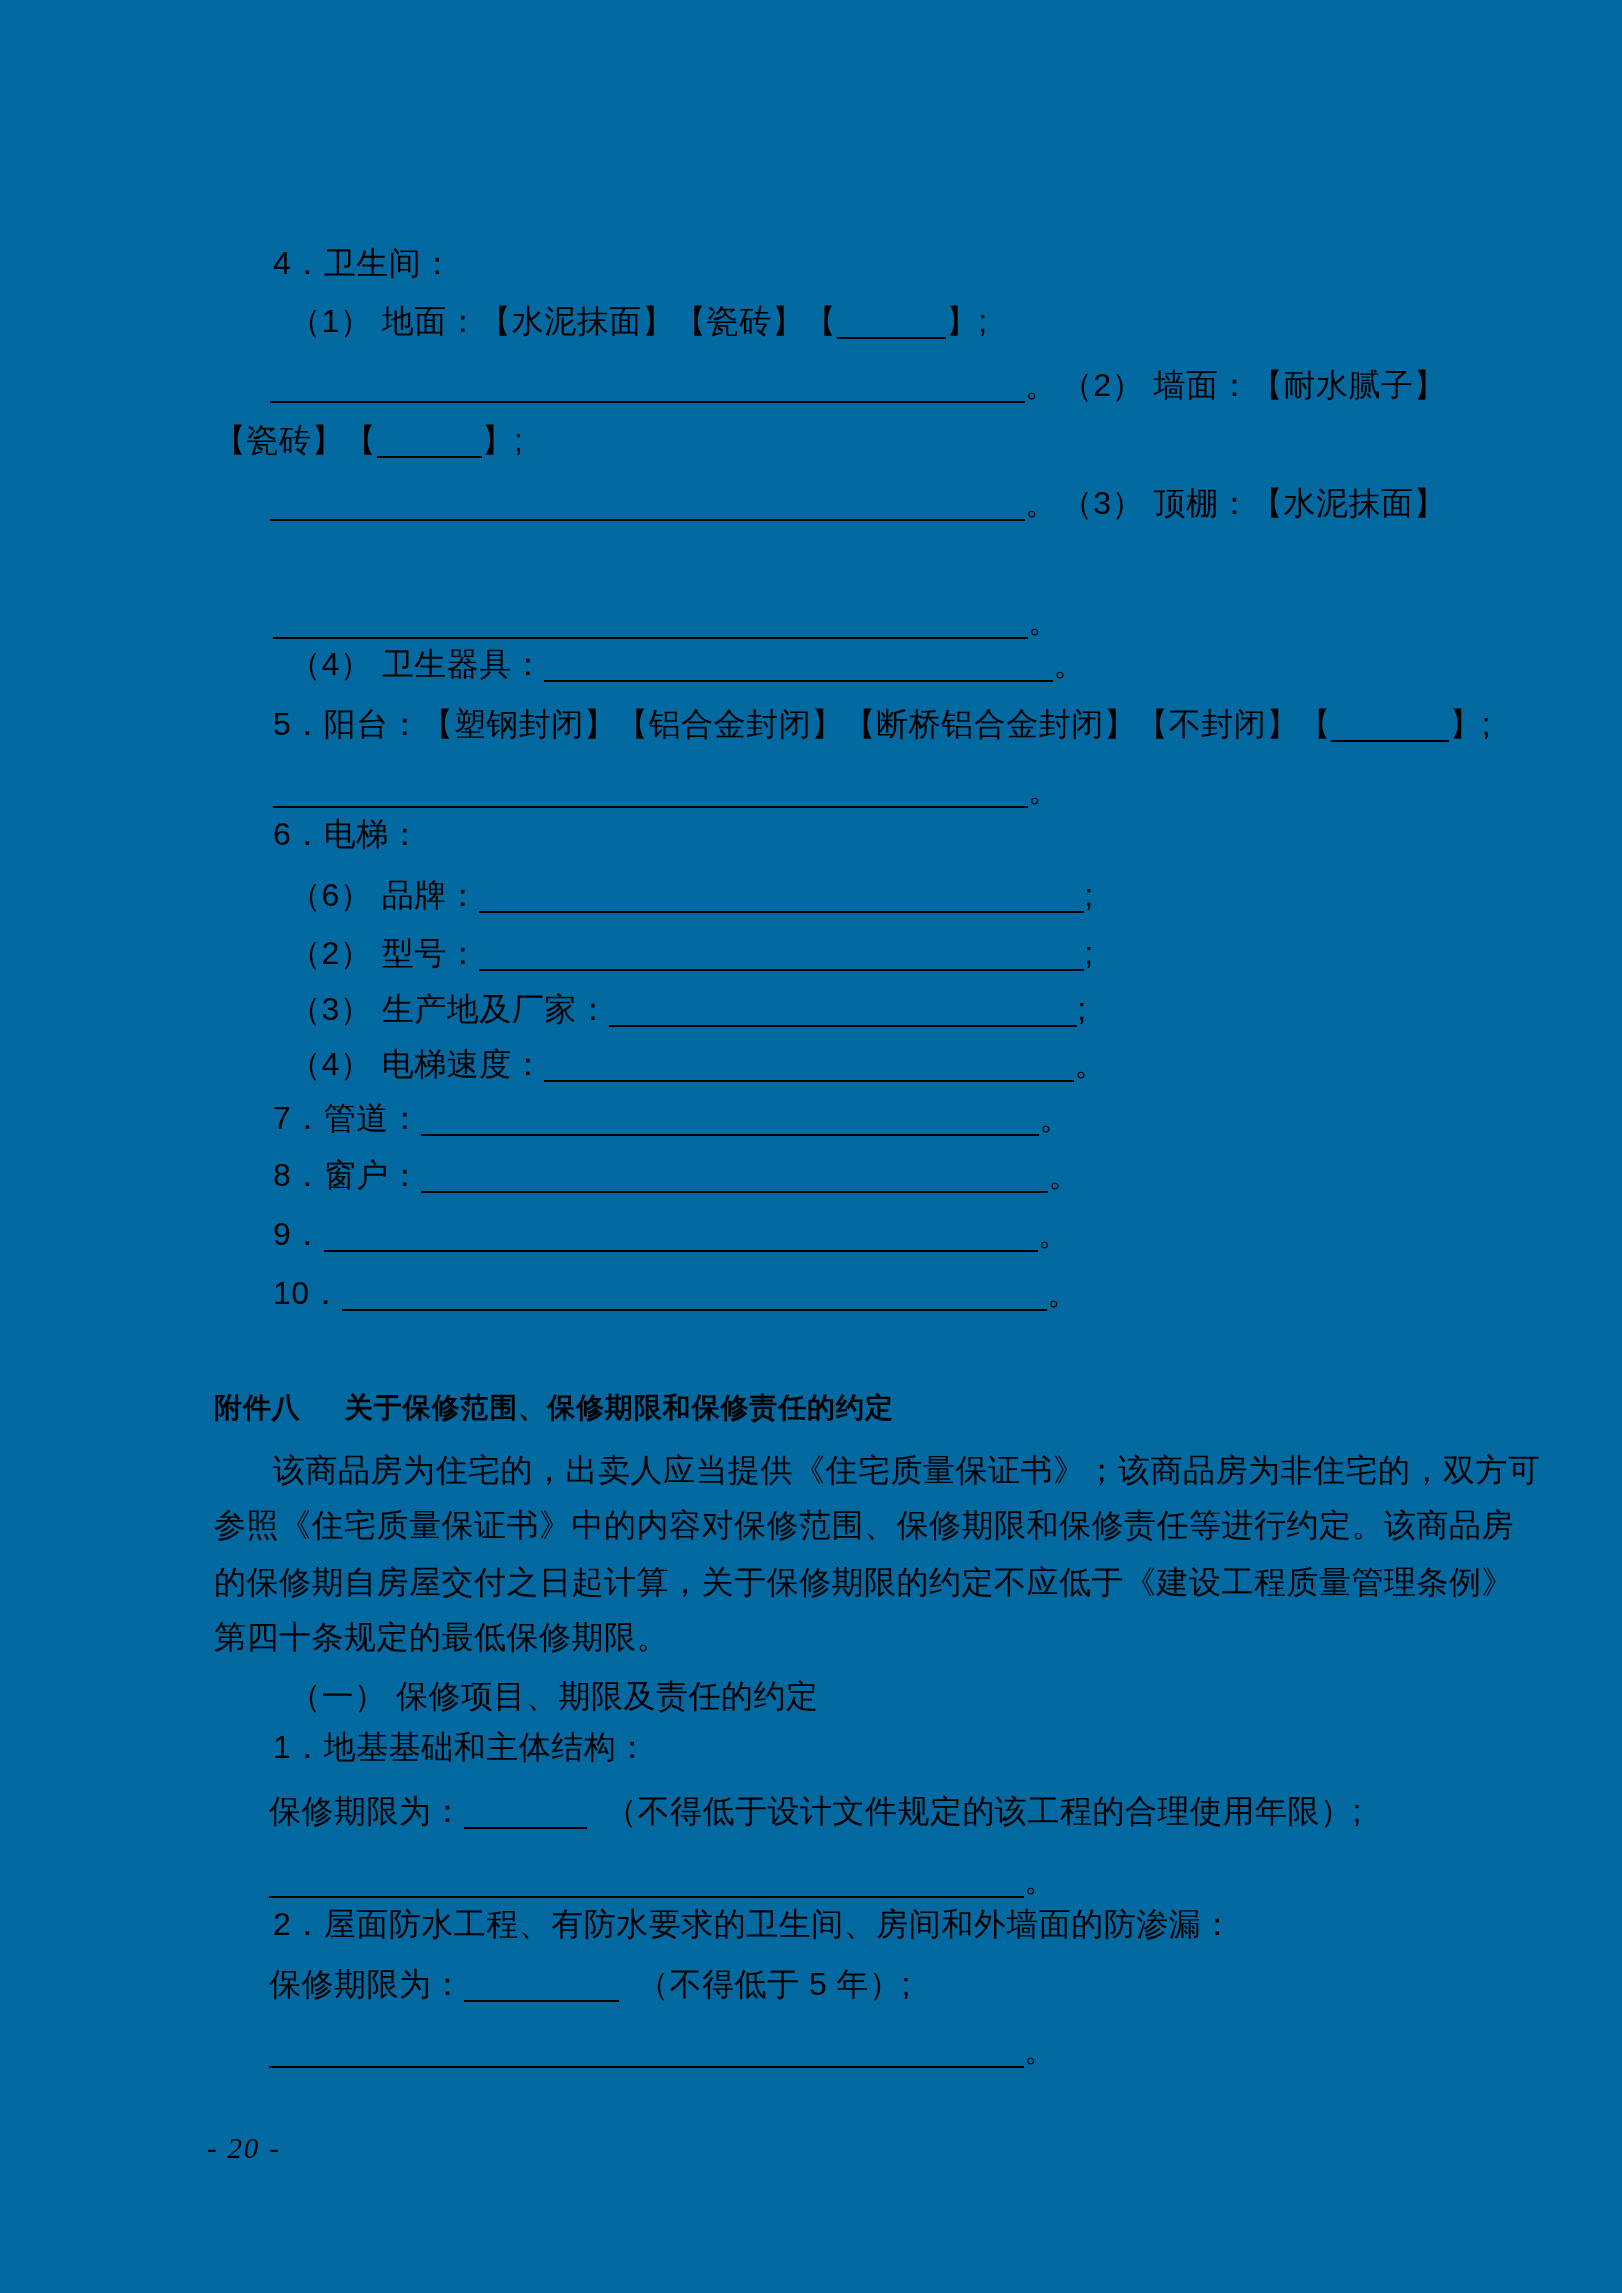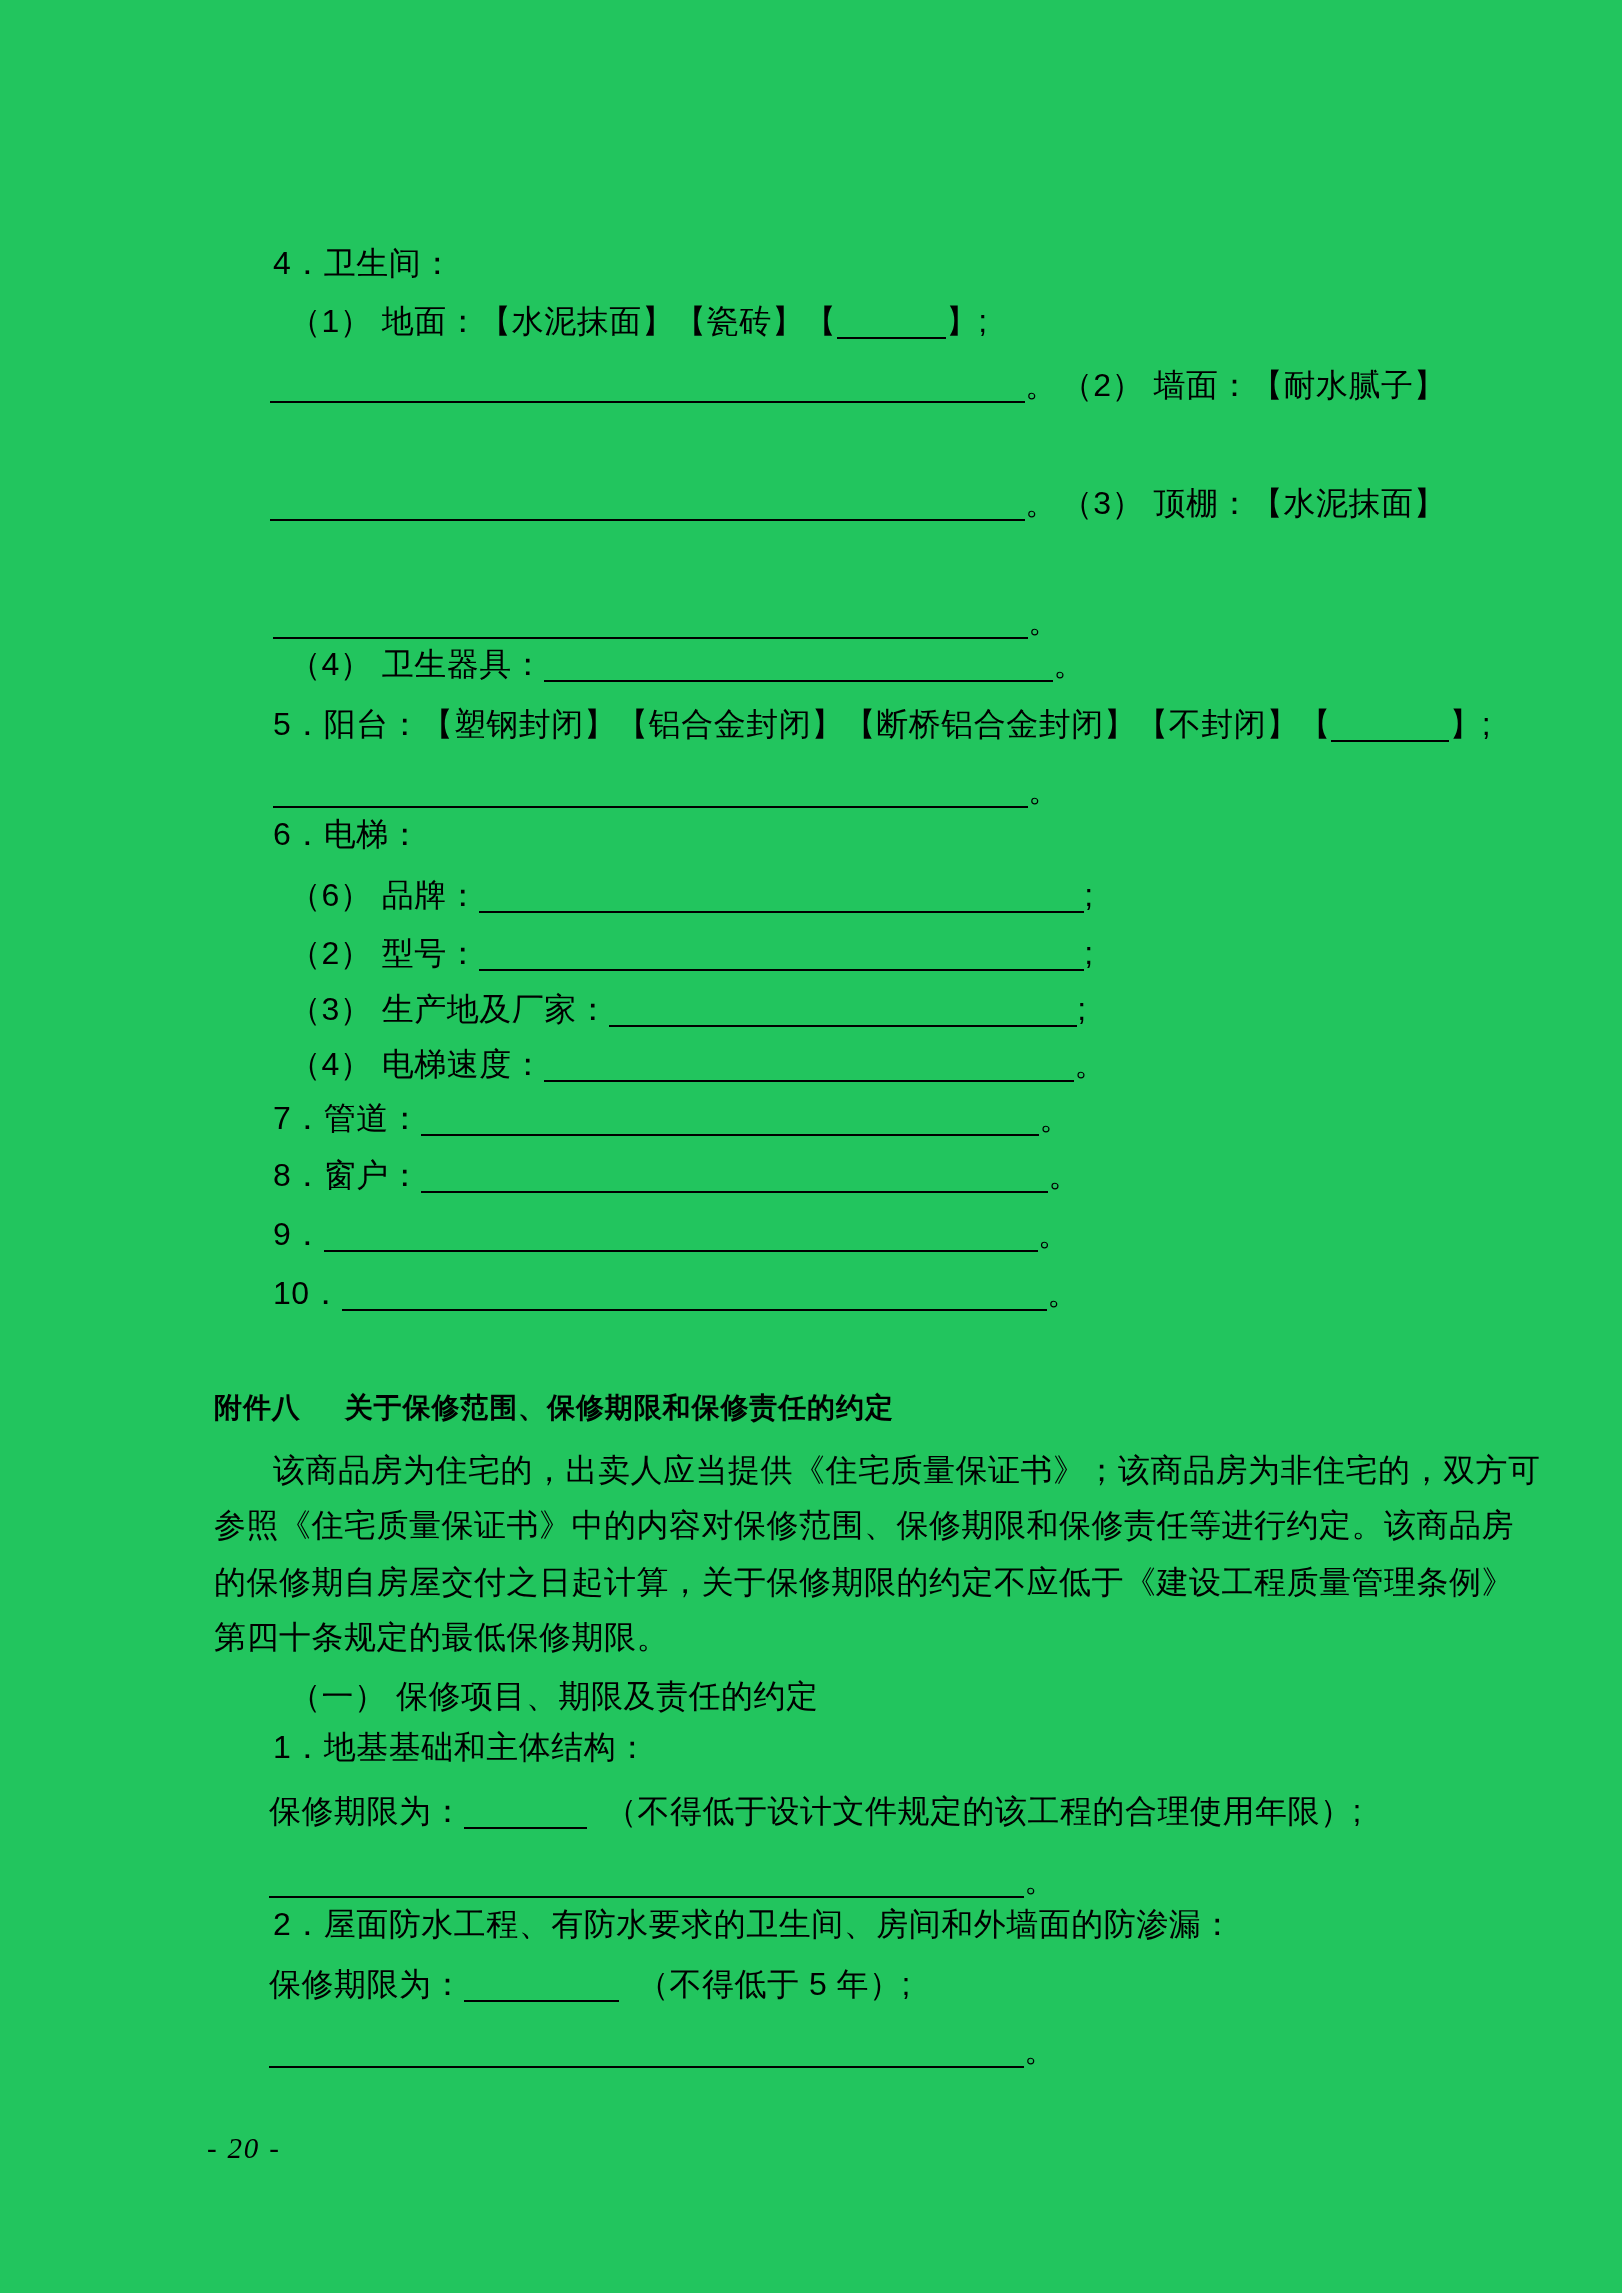--- a/index.html
+++ b/index.html
@@ -1,20 +1,20 @@
 <!DOCTYPE html>
 <html style="font-size:14.5px"><head>
 <meta charset="utf-8">
 <style>
   html,body{margin:0;padding:0;background:#ffffff;}
   .page{
     position:relative;
     width:1623px;
     height:2294px;
-    background:#22c55e;
+    background:#0369a1;
     color:#000000;
     font-family:"Liberation Sans", sans-serif;
     overflow:hidden;
   }
   .content{
     position:absolute;
     left:214px;
     top:0;
     width:1232px;
     height:100%;
@@ -70,20 +70,23 @@
 
     <div class="ln in82" style="top:293px">
       <span>（1） 地面：【水泥抹面】【瓷砖】【</span><span class="blank" style="width:109px"></span><span>】;</span>
     </div>
 
     <div class="ln full" style="top:357px">
       <span class="ml62"><span class="blank" style="width:755px"></span><span>。</span></span>
       <span class="rt">（2） 墙面：【耐水腻子】</span>
     </div>
 
+    <div class="ln in0" style="top:412px">
+      <span>【瓷砖】【</span><span class="blank" style="width:105px"></span><span>】;</span>
+    </div>
 
     <div class="ln full" style="top:475px">
       <span class="ml62"><span class="blank" style="width:755px"></span><span>。</span></span>
       <span class="rt">（3） 顶棚：【水泥抹面】</span>
     </div>
 
 
     <div class="ln in65" style="top:593px">
       <span class="blank" style="width:755px"></span><span>。</span>
     </div>

